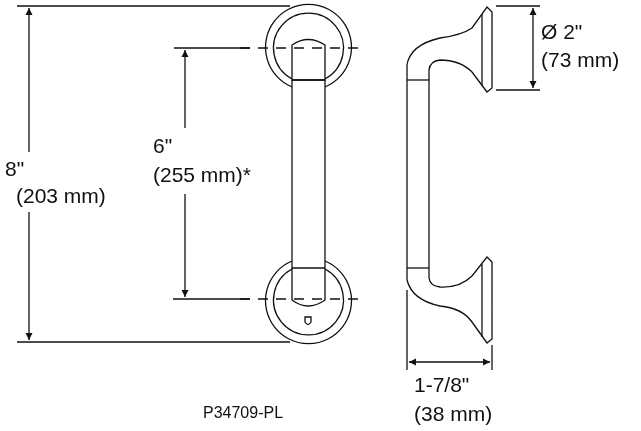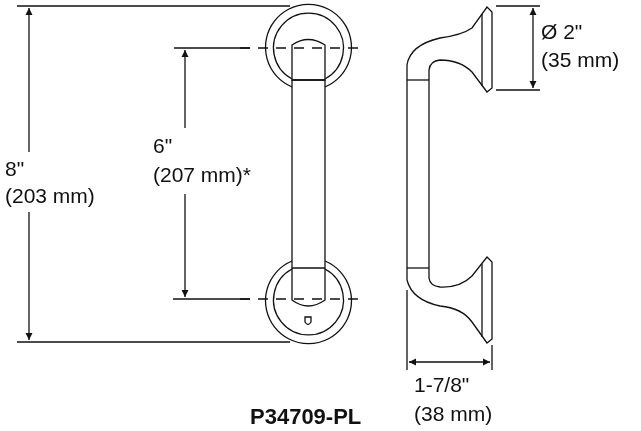--- a/index.html
+++ b/index.html
@@ -1,19 +1,19 @@
 <!DOCTYPE html>
 <html><head>
 <meta charset="utf-8">
 <style>
   html,body{margin:0;padding:0;background:#ffffff;}
   body{width:641px;height:431px;position:relative;overflow:hidden;font-family:"Liberation Sans",sans-serif;color:#111;}
   svg{position:absolute;left:0;top:0;}
   .lbl{position:absolute;font-size:21px;line-height:24px;color:#111;white-space:nowrap;}
-  .title{position:absolute;font-size:22px;font-weight:bold;color:#111;white-space:nowrap;margin-left:47px;}
+  .title{position:absolute;font-size:16px;font-weight:normal;color:#111;white-space:nowrap;}
 </style>
 </head>
 <body>
 
 <svg width="641" height="431" viewBox="0 0 641 431">
   <defs>
     <marker id="arr" viewBox="0 0 10 10" refX="10" refY="5" markerWidth="7" markerHeight="9" orient="auto-start-reverse" markerUnits="userSpaceOnUse">
       <path d="M0,0 L10,5 L0,10 z" fill="#111"></path>
     </marker>
   </defs>
@@ -72,24 +72,24 @@
 
     <g>
       <line x1="407" y1="290" x2="407" y2="370"></line>
       <line x1="492" y1="345" x2="492" y2="370"></line>
       <line x1="409" y1="362" x2="490" y2="362" marker-start="url(#arr)" marker-end="url(#arr)"></line>
     </g>
   </g>
 </svg>
 
 <div class="lbl" style="left:5px;top:157px;">8"</div>
-<div class="lbl" style="left:5px;top:184px;">(203 mm)</div>
+<div class="lbl" style="left:16px;top:184px;">(203 mm)</div>
 
 <div class="lbl" style="left:153px;top:134px;">6"</div>
-<div class="lbl" style="left:153px;top:163px;">(207 mm)*</div>
+<div class="lbl" style="left:153px;top:163px;">(255 mm)*</div>
 
 <div class="lbl" style="left:541px;top:20px;">Ø 2"</div>
-<div class="lbl" style="left:541px;top:48px;">(35 mm)</div>
+<div class="lbl" style="left:541px;top:48px;">(73 mm)</div>
 
 <div class="lbl" style="left:414px;top:373px;">1-7/8"</div>
 <div class="lbl" style="left:414px;top:402px;">(38 mm)</div>
 
 <div class="title" style="left:203px;top:404px;">P34709-PL</div>
 
 </body></html>

